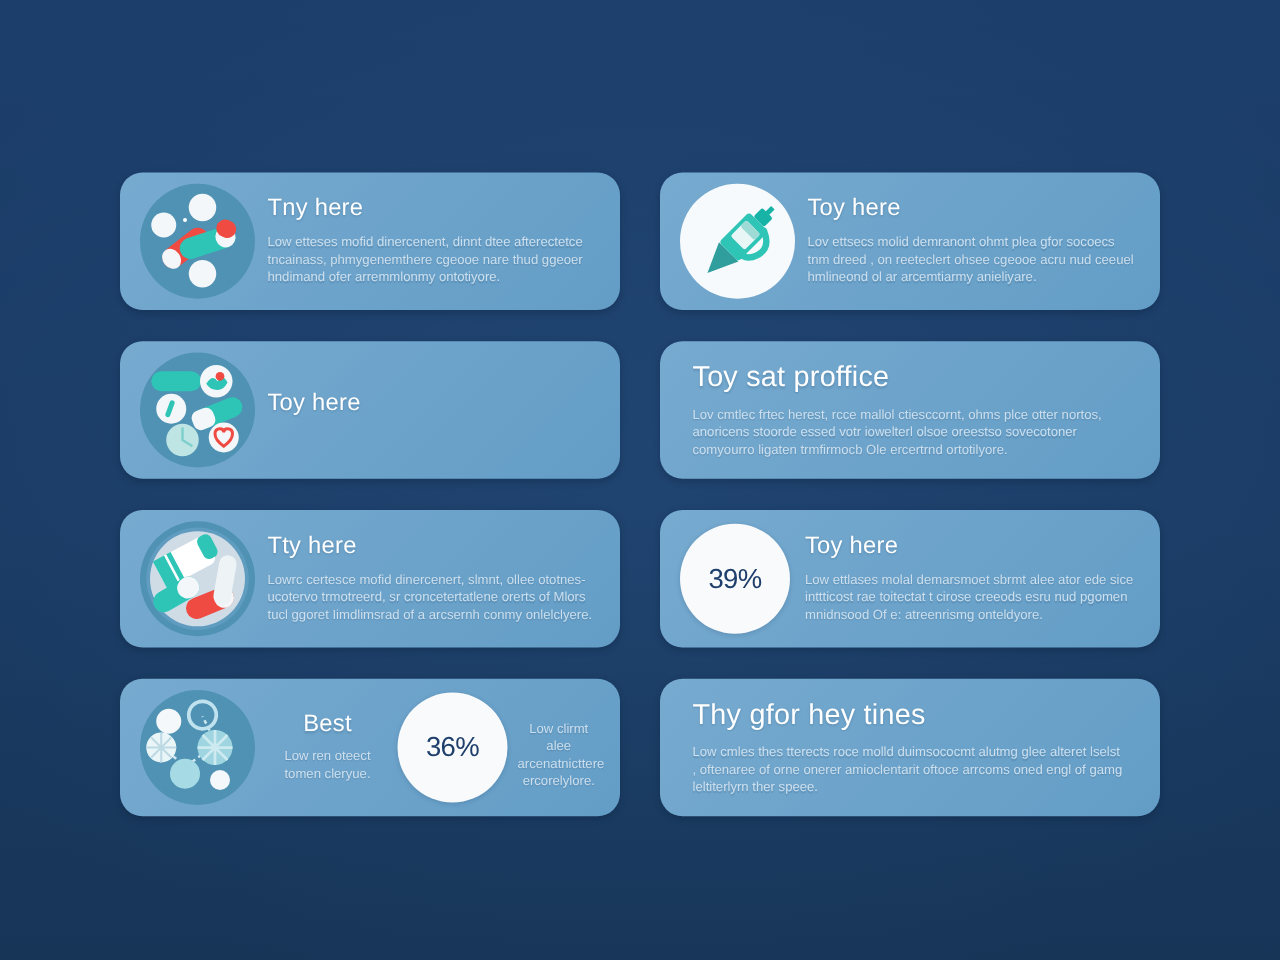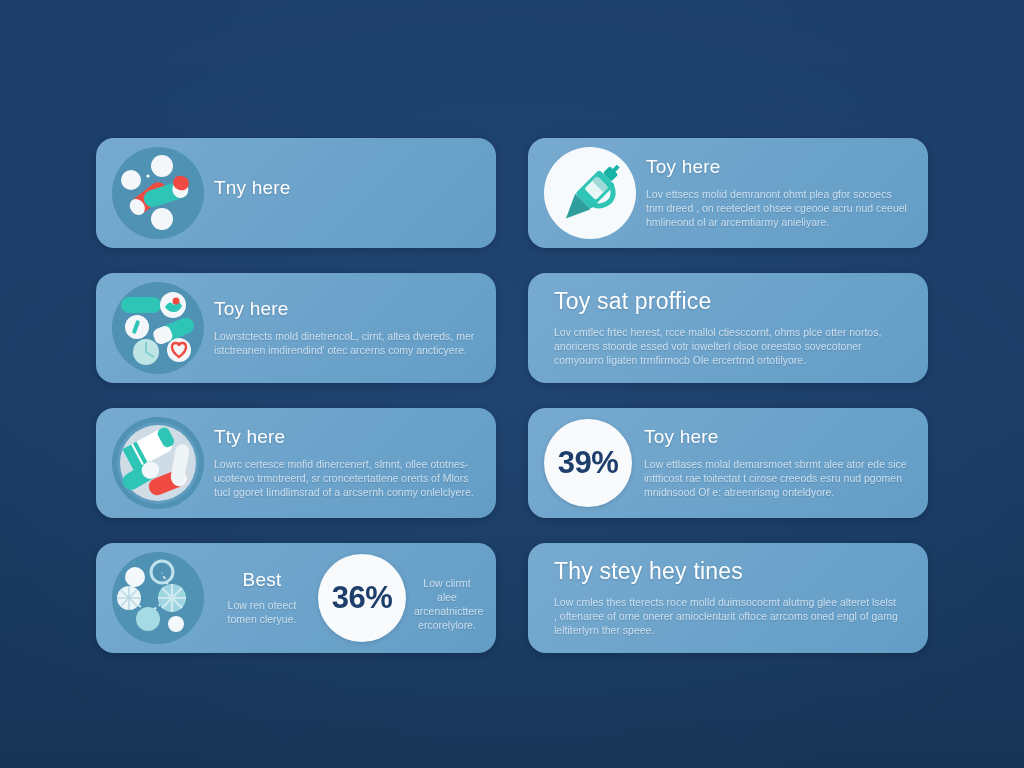--- a/index.html
+++ b/index.html
@@ -97,22 +97,22 @@
   .stat-bubble {
     flex: 0 0 auto;
     width: 88px;
     height: 88px;
     border-radius: 50%;
     background: #f8fafc;
     display: flex;
     align-items: center;
     justify-content: center;
     color: #1e3f6b;
-    font-size: 31px;
-    font-weight: 700;
+    font-size: 22px;
+    font-weight: 400;
     letter-spacing: -0.5px;
     box-shadow: 0 1px 4px rgba(20,45,78,0.18);
   }
   .stat-bubble.left-of-text { margin-right: 12px; }
 
   .split-body {
     flex: 1 1 auto;
     display: flex;
     align-items: center;
     min-width: 0;
@@ -150,20 +150,21 @@
         <g transform="rotate(-18 50 44)">
           <rect x="28" y="36" width="46" height="17" rx="8.5" fill="#2ec5b6"></rect>
           <rect x="58" y="36" width="16" height="17" rx="8.5" fill="#f4f7f9"></rect>
         </g>
         <rect x="58" y="26" width="16" height="14" rx="7" fill="#ef4b42" transform="rotate(20 66 33)"></rect>
         <circle cx="33" cy="26" r="1.6" fill="#ffffff"></circle>
       </svg>
     </div>
     <div class="body">
       <div class="card-title">Tny here</div>
+      <div class="card-text">Low etteses mofid dinercenent, dinnt dtee afterectetce tncainass, phmygenemthere cgeooe nare thud ggeoer hndimand ofer arremmlonmy ontotiyore.</div>
     </div>
   </div>
 
   <div class="card">
     <div class="icon-wrap white-disc">
       <svg width="86" height="86" viewBox="0 0 86 86">
         <circle cx="43" cy="43" r="41" fill="#f7fafc"></circle>
         <g transform="rotate(45 43 43)">
           <rect x="38" y="10" width="12" height="10" rx="2" fill="#17b3a6"></rect>
           <rect x="33" y="20" width="22" height="34" rx="3" fill="#2ec5b6"></rect>
@@ -196,21 +197,20 @@
           <rect x="38" y="38" width="18" height="16" rx="6" fill="#f4f7f9"></rect>
         </g>
         <circle cx="31" cy="67" r="13" fill="#bfe4e4"></circle>
         <path d="M31 57 v10 l8 5" stroke="#7fd0cd" stroke-width="2" fill="none"></path>
         <circle cx="64" cy="65" r="12" fill="#f4f7f9"></circle>
         <path d="M64 72 q-7 -5 -7 -10 q0 -4 4 -4 q3 0 3 3 q0 -3 3 -3 q4 0 4 4 q0 5 -7 10z" fill="none" stroke="#ef4b42" stroke-width="2.4"></path>
       </svg>
     </div>
     <div class="body">
       <div class="card-title">Toy here</div>
-      <div class="card-text">Lowrstctects mold dinetrencoL, cirnt, altea dvereds, mer istctreanen imdirendind' otec arcerns comy ancticyere.</div>
     </div>
   </div>
 
   <div class="card no-icon">
     <div class="body">
       <div class="card-title">Toy sat proffice</div>
       <div class="card-text">Lov cmtlec frtec herest, rcce mallol ctiesccornt, ohms plce otter nortos, anoricens stoorde essed votr iowelterl olsoe oreestso  sovecotoner comyourro ligaten trmfirmocb Ole ercertrnd ortotilyore.</div>
     </div>
   </div>
 
@@ -276,18 +276,18 @@
       </div>
       <div class="stat-bubble">36%</div>
       <div class="split-col last">
         <div class="card-text">Low clirmt  alee arcenatnicttere ercorelylore.</div>
       </div>
     </div>
   </div>
 
   <div class="card no-icon">
     <div class="body">
-      <div class="card-title">Thy stey hey tines</div>
+      <div class="card-title">Thy gfor hey tines</div>
       <div class="card-text">Low cmles thes tterects roce molld duimsococmt  alutmg glee alteret lselst , oftenaree of orne onerer amioclentarit oftoce arrcoms oned engl of gamg leltiterlyrn ther speee.</div>
     </div>
   </div>
 
 </div>
 
 </body></html>

